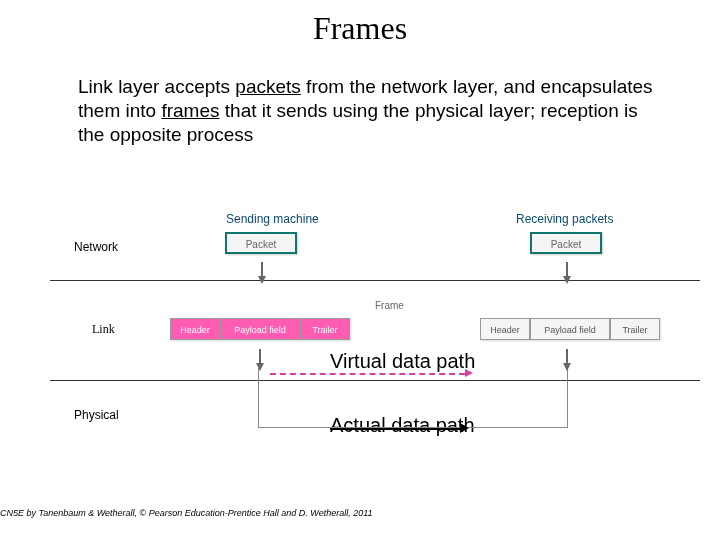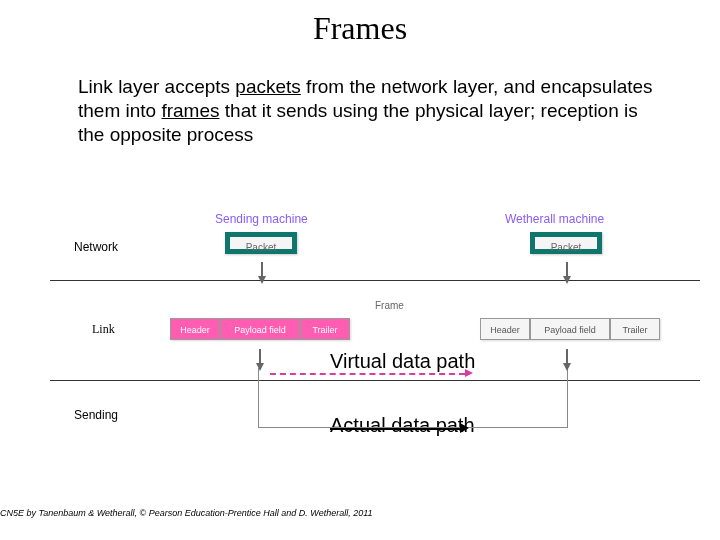--- a/index.html
+++ b/index.html
@@ -39,26 +39,27 @@
   }
   .hline {
     position: absolute;
     left: 50px; right: 20px;
     height: 0;
     border-top: 1px solid #333;
   }
   .machine-label {
     position: absolute;
     font-size: 12px;
-    color: #8b5cf6;
+    color: #0c4a6e;
+    margin-left: 11px;
   }
   .packet-box {
     position: absolute;
     width: 72px; height: 22px;
-    border: 5px solid #0f766e;
+    border: 2px solid #0f766e;
     background: #f5f5f5;
     font-size: 10px;
     color: #666;
     text-align: center;
     line-height: 22px;
     box-shadow: 1px 1px 2px rgba(0,0,0,0.2);
   }
   .frame-part {
     position: absolute;
     height: 22px;
@@ -141,27 +142,27 @@
 <div class="title">Frames</div>
 
 <div class="body-text">
   <span>Link layer accepts </span><span class="ul">packets</span><span> from the network layer, and encapsulates them into </span><span class="ul">frames</span><span> that it sends using the physical layer; reception is the opposite process</span>
 </div>
 
 <div class="diagram">
 
   <div class="layer-label" style="left:74px; top:30px;">Network</div>
   <div class="layer-label" style="left:92px; top:112px;font-family:Liberation Serif, serif;">Link</div>
-  <div class="layer-label" style="left:74px; top:198px;">Sending</div>
+  <div class="layer-label" style="left:74px; top:198px;">Physical</div>
 
   <div class="hline" style="top:70px;"></div>
   <div class="hline" style="top:170px;"></div>
 
   <div class="machine-label" style="left:215px; top:2px;">Sending machine</div>
-  <div class="machine-label" style="left:505px; top:2px;">Wetherall machine</div>
+  <div class="machine-label" style="left:505px; top:2px;">Receiving packets</div>
 
   <div class="packet-box" style="left:225px; top:22px;">Packet</div>
   <div class="packet-box" style="left:530px; top:22px;">Packet</div>
   <div class="arrow-down" style="left:258px; top:66px;"></div>
   <div class="arrow-down" style="left:563px; top:66px;"></div>
 
   <div class="frame-part pink" style="left:170px; top:108px; width:50px;">Header</div>
   <div class="frame-part pink" style="left:220px; top:108px; width:80px;">Payload field</div>
   <div class="frame-part pink" style="left:300px; top:108px; width:50px;">Trailer</div>
 

